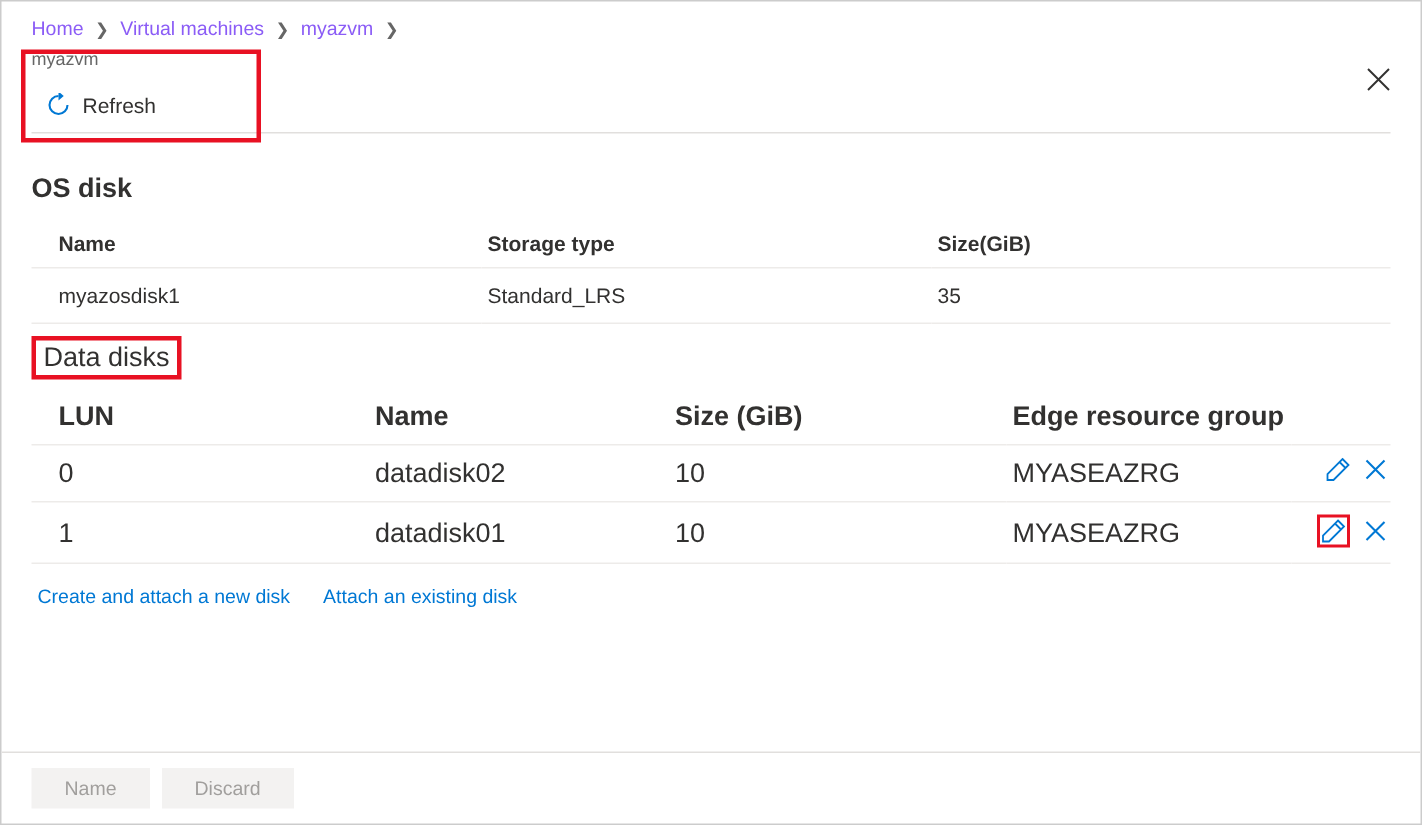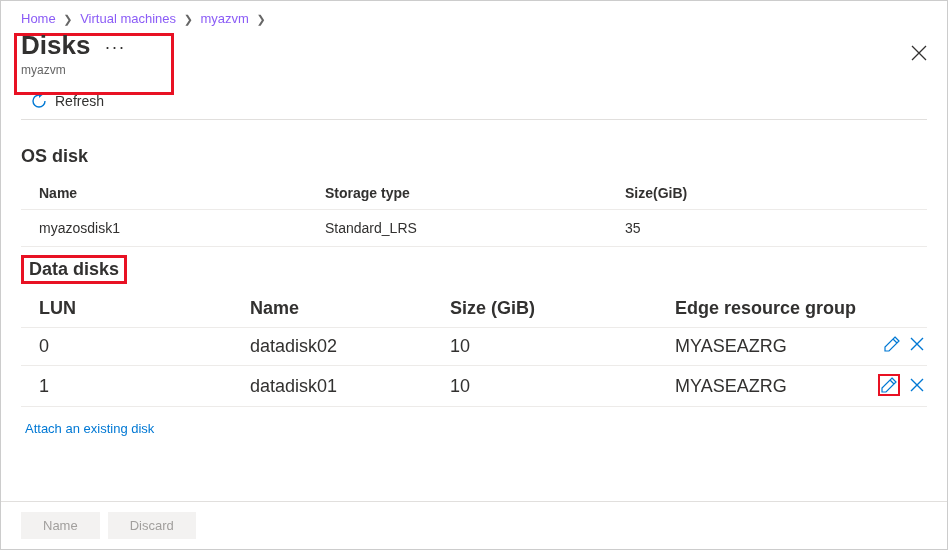--- a/index.html
+++ b/index.html
@@ -14,21 +14,21 @@
     .subtitle { font-size: 12px; color: #666; margin-top: 2px; }
     .hl1 { position: absolute; border: 3px solid #e81123; left: 13px; top: 32px; width: 160px; height: 62px; pointer-events: none; }
     .close-btn { position: absolute; right: 20px; top: 44px; cursor: pointer; }
     .close-btn svg { width: 16px; height: 16px; }
 
     .refresh-row { padding: 10px 20px 10px 30px; display: flex; align-items: center; gap: 8px; font-size: 14px; }
     .divider { height: 1px; background: #e1dfdd; margin: 0 20px; }
 
     .content { padding: 12px 20px 0; }
     .section-title { font-size: 18px; font-weight: 600; padding: 14px 0 10px; }
-    .section-title.hl { display: inline-block; border: 3px solid #e81123; padding: 1px 5px; font-weight: 700; margin-bottom: 6px; }
+    .section-title.hl { display: inline-block; border: 3px solid #e81123; padding: 1px 5px; font-weight: 400; margin-bottom: 6px; }
 
     table.os { width: 100%; border-collapse: collapse; font-size: 14px; }
     table.os th { text-align: left; font-weight: 600; padding: 8px 4px; border-bottom: 1px solid #edebe9; }
     table.os td { padding: 10px 4px; border-bottom: 1px solid #edebe9; }
 
     table.dd { width: 100%; border-collapse: collapse; font-size: 18px; }
     table.dd th { text-align: left; font-weight: 600; padding: 8px 4px; border-bottom: 1px solid #edebe9; }
     table.dd td { padding: 8px 4px; border-bottom: 1px solid #edebe9; }
     .indent { padding-left: 18px !important; }
     .col-os-1 { width: 300px; }
@@ -56,24 +56,20 @@
 <div class="breadcrumb">
   <a href="#">Home</a>
   <span class="sep">❯</span>
   <a href="#">Virtual machines</a>
   <span class="sep">❯</span>
   <a href="#">myazvm</a>
   <span class="sep">❯</span>
 </div>
 
 <div class="title-block">
-  <div class="title-row">
-    <span class="title-text">Disks</span>
-    <span class="title-dots">···</span>
-  </div>
   <div class="subtitle">myazvm</div>
 </div>
 
 <div class="close-btn">
   <svg viewBox="0 0 16 16">
       <path d="M1 1 L15 15 M15 1 L1 15" stroke="#323130" stroke-width="1.3" fill="none"></path>
     </svg>
 </div>
 
 <div class="refresh-row">
@@ -148,20 +144,21 @@
           <svg viewBox="0 0 16 16">
                 <path d="M2 2 L14 14 M14 2 L2 14" stroke="#0078d4" stroke-width="1.4" fill="none"></path>
               </svg>
         </span>
       </td>
     </tr>
   </tbody>
     </table>
 
   <div class="links-row">
+    <a href="#">Create and attach a new disk</a>
     <a href="#">Attach an existing disk</a>
   </div>
 
 </div>
 
 <div class="footer">
   <button class="btn" disabled="">Name</button>
   <button class="btn" disabled="">Discard</button>
 </div>
 

